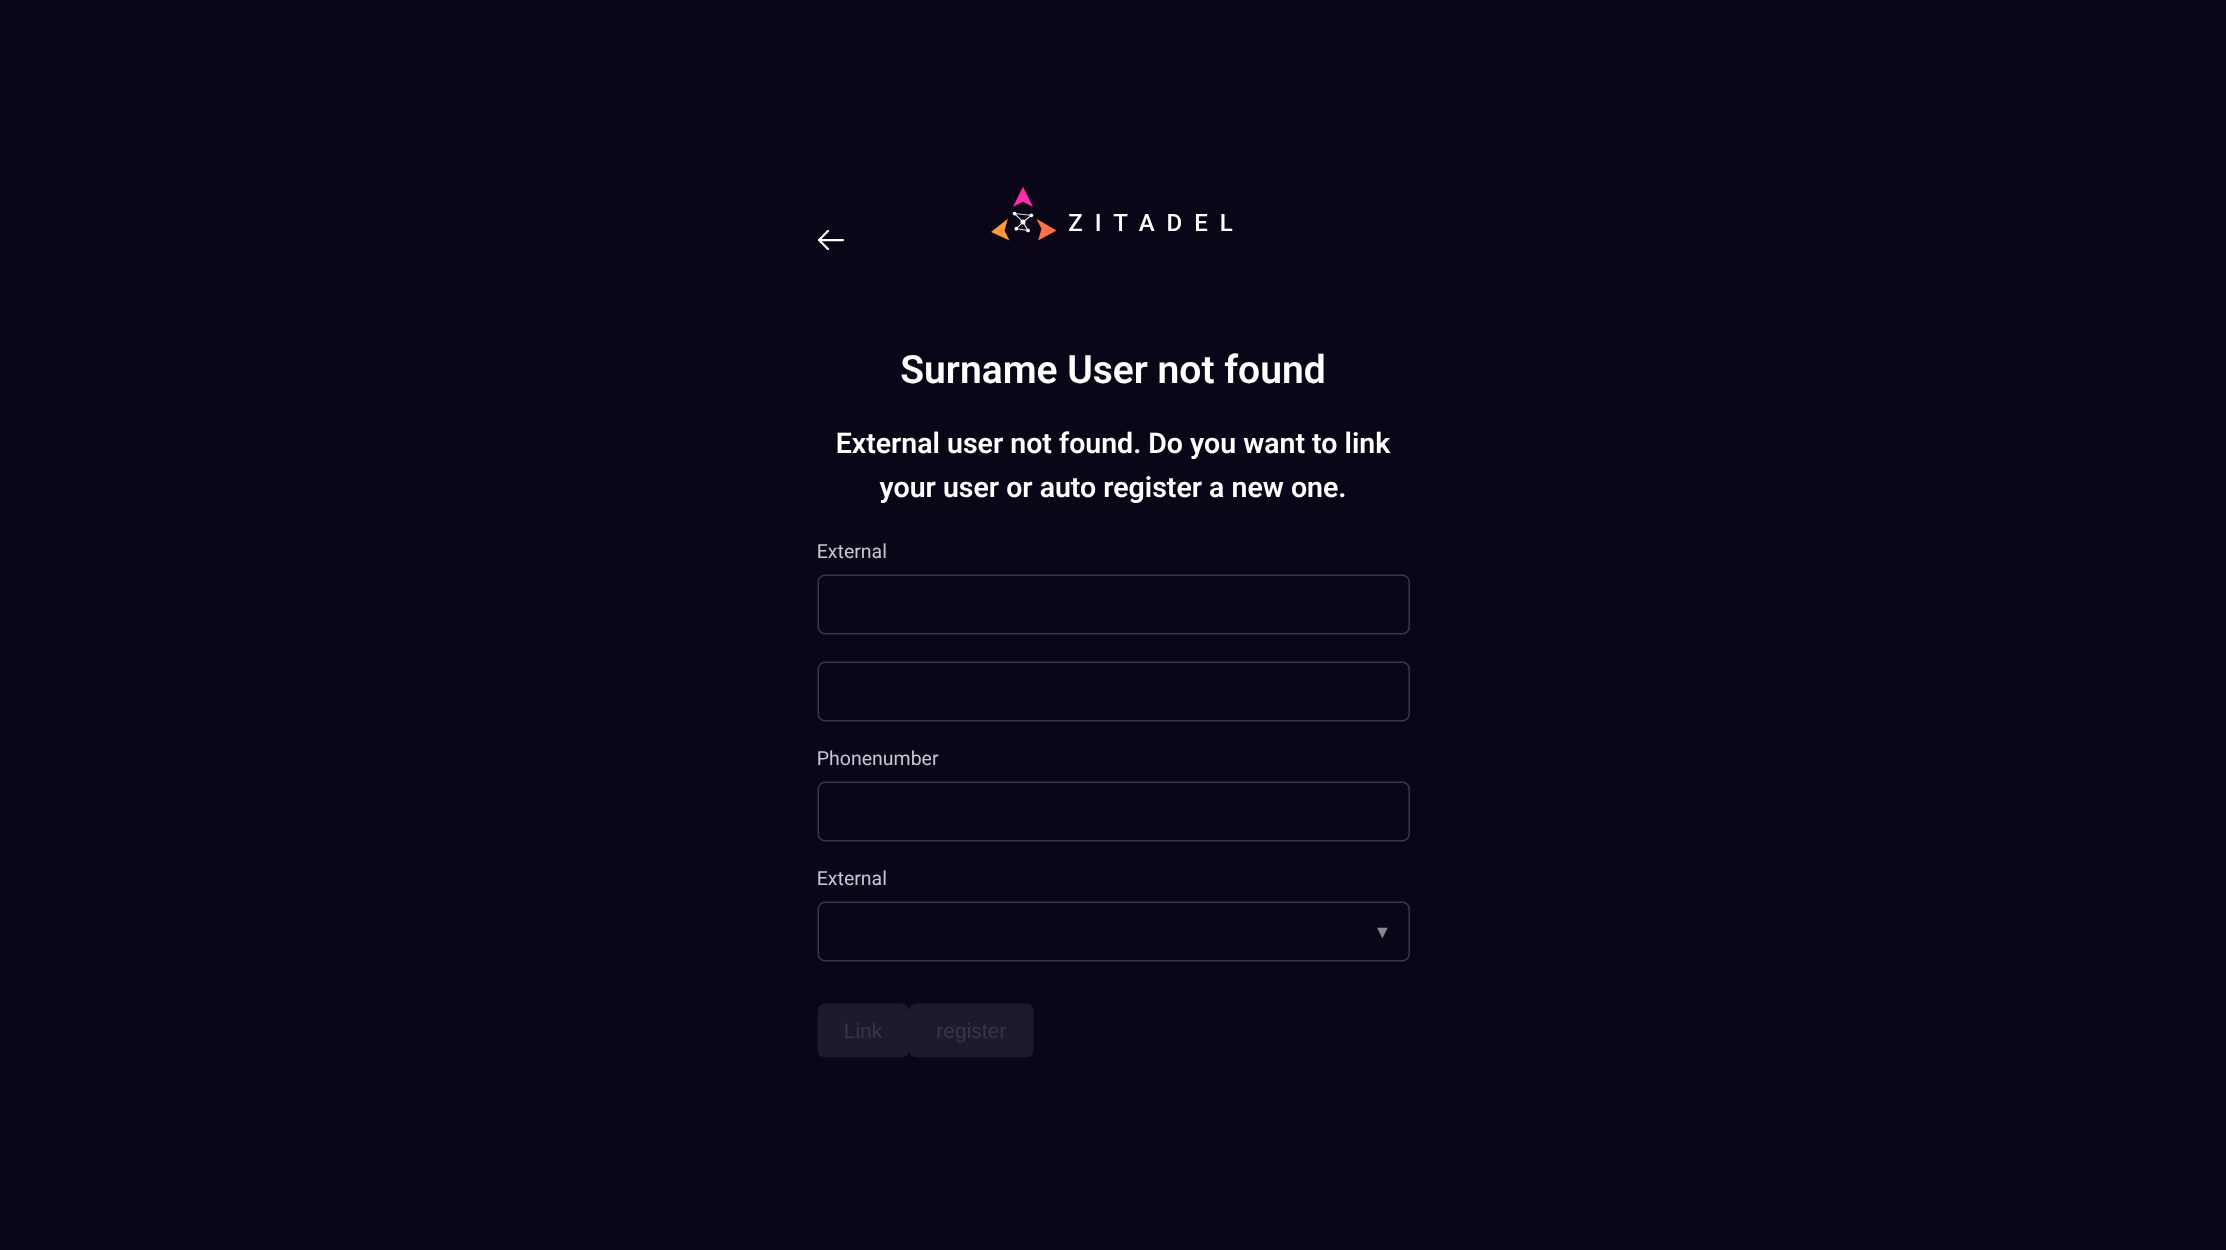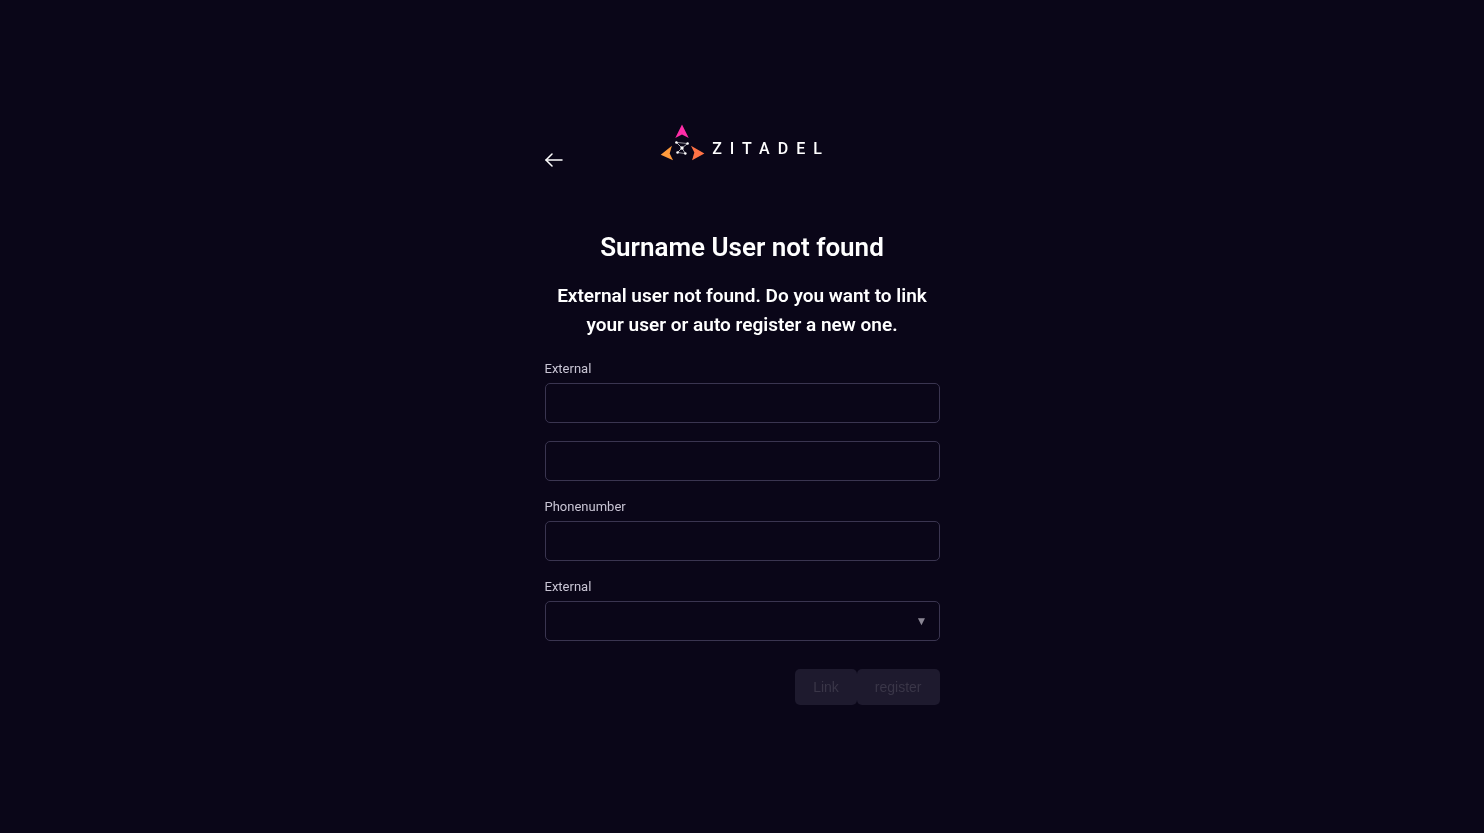--- a/index.html
+++ b/index.html
@@ -101,21 +101,21 @@
       position: absolute;
       right: 12px;
       top: 50%;
       transform: translateY(-50%);
       color: #8a8694;
       pointer-events: none;
       font-size: 12px;
     }
     .actions {
       display: flex;
-      justify-content: flex-end;
+      justify-content: flex-start;
       margin-top: 28px;
     }
     .btn {
       height: 36px;
       padding: 0 18px;
       border: none;
       border-radius: 5px;
       background-color: #1e1a2e;
       color: #3a3648;
       font-size: 14px;

